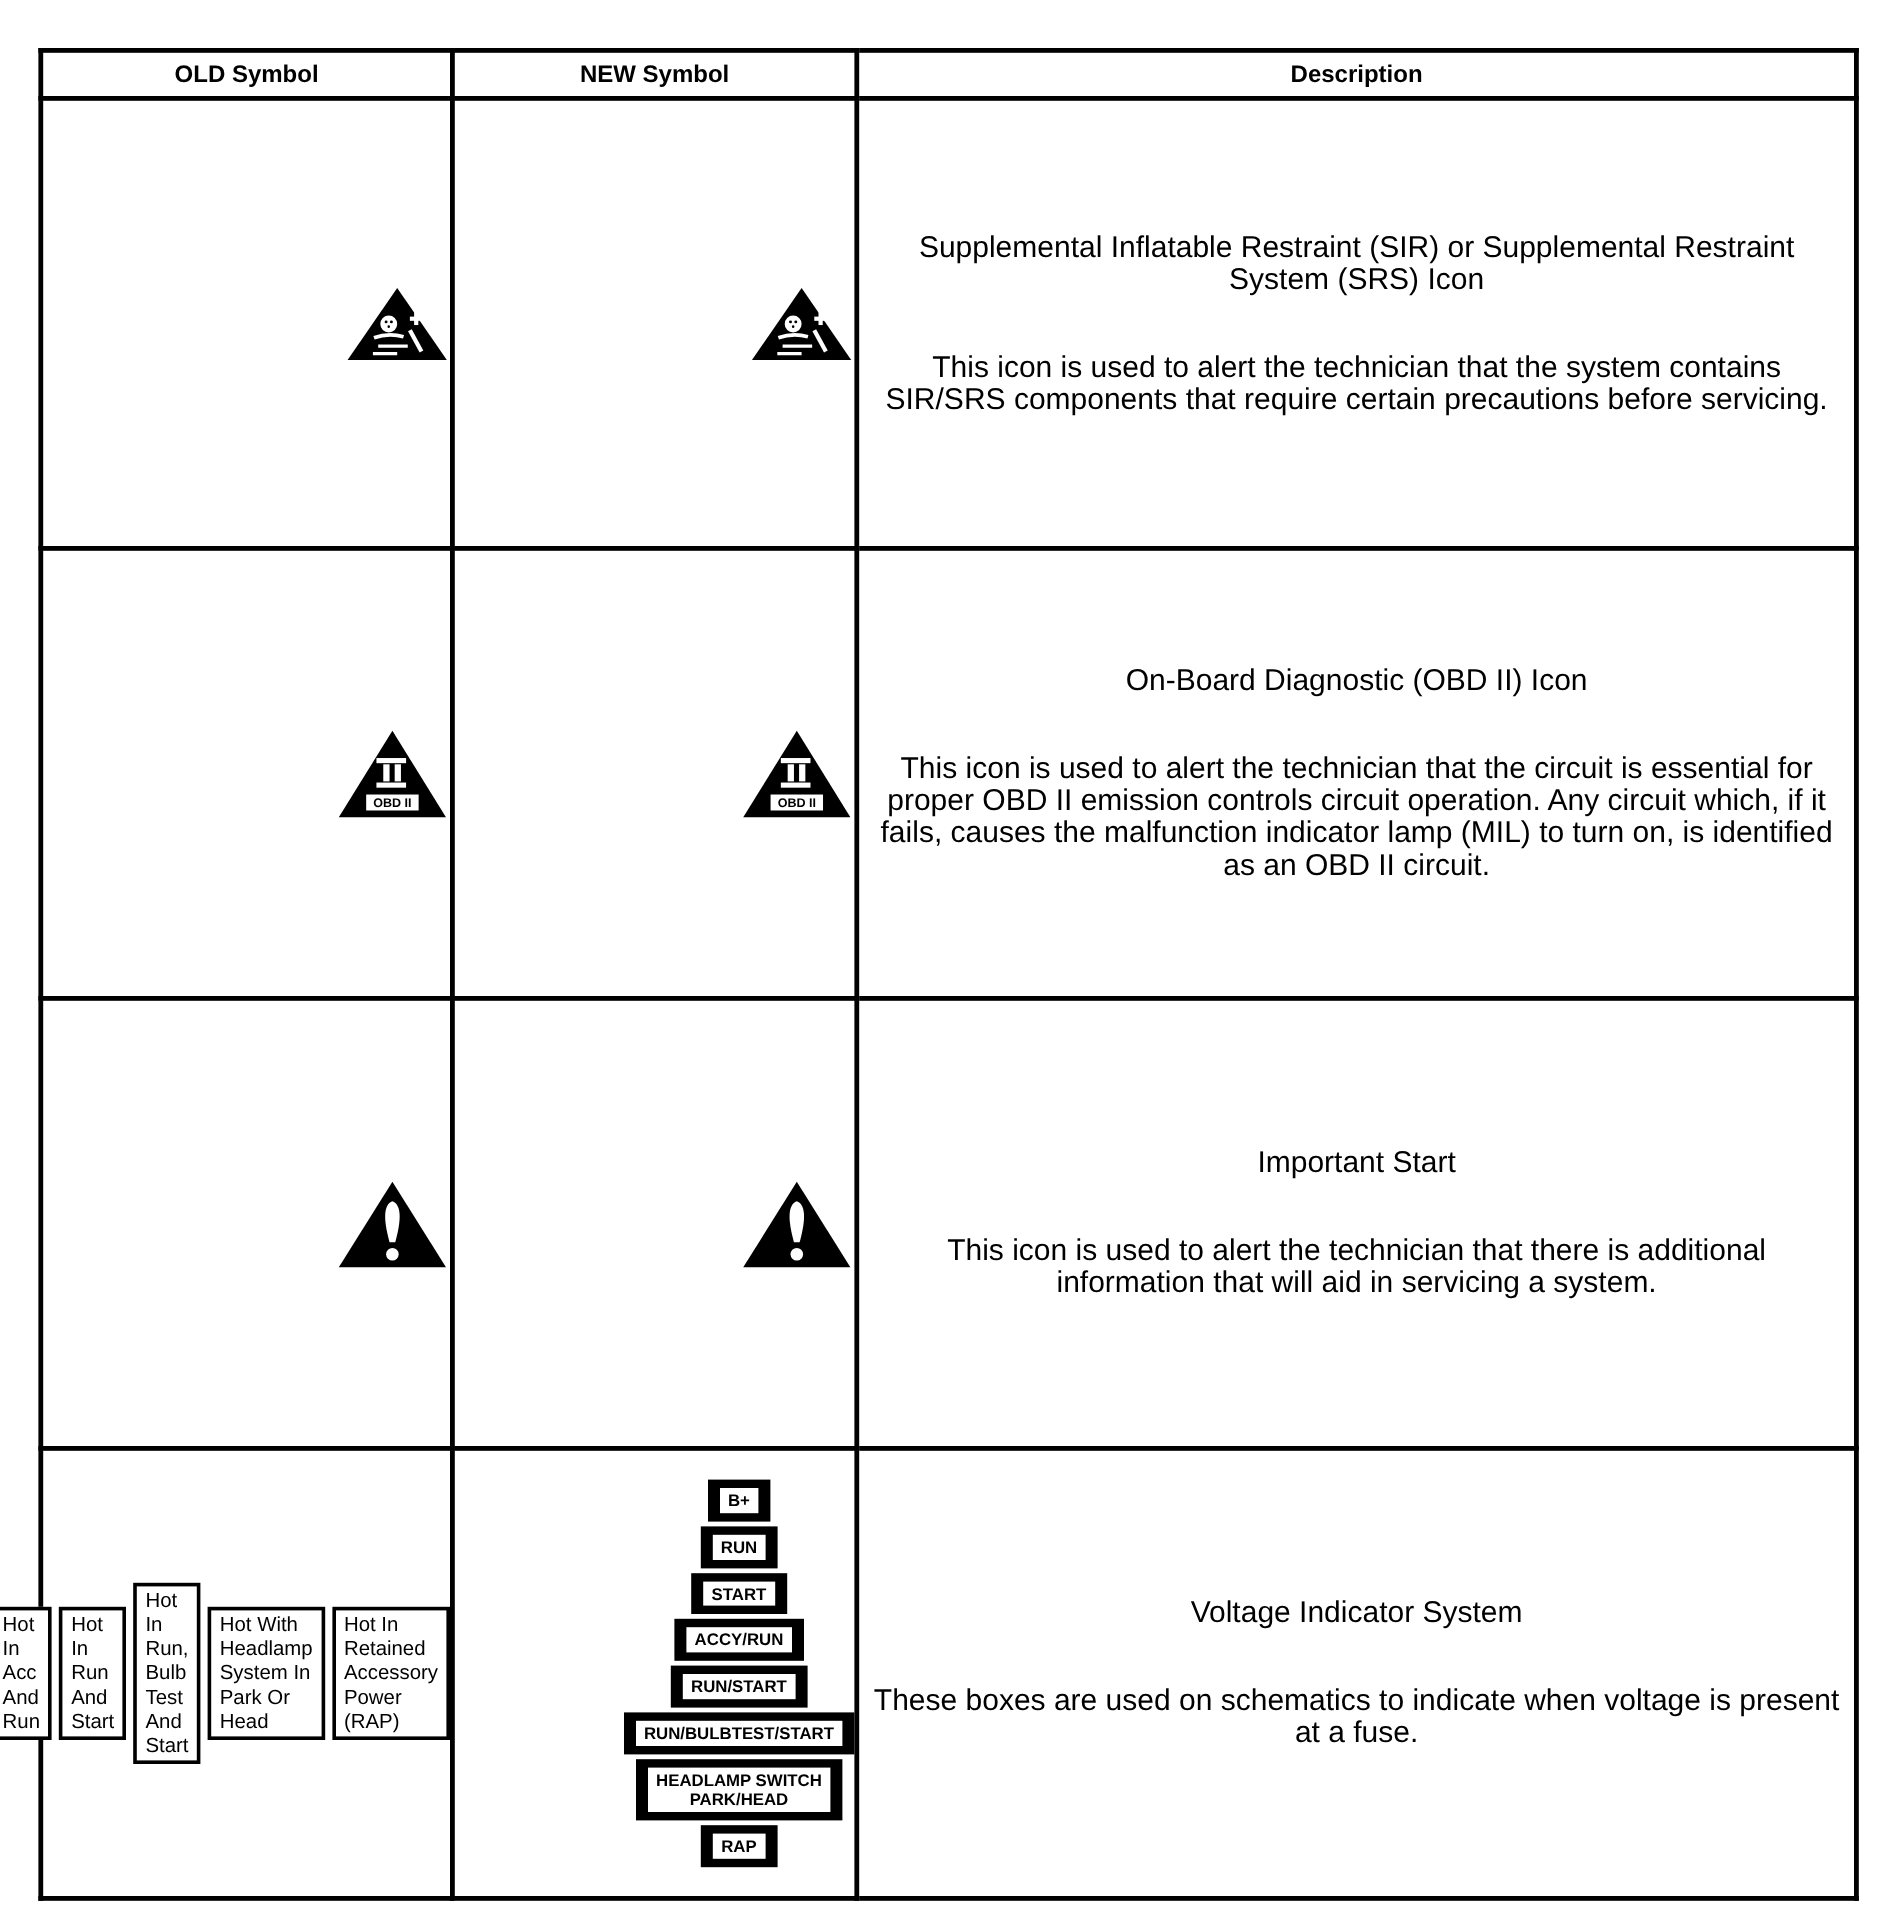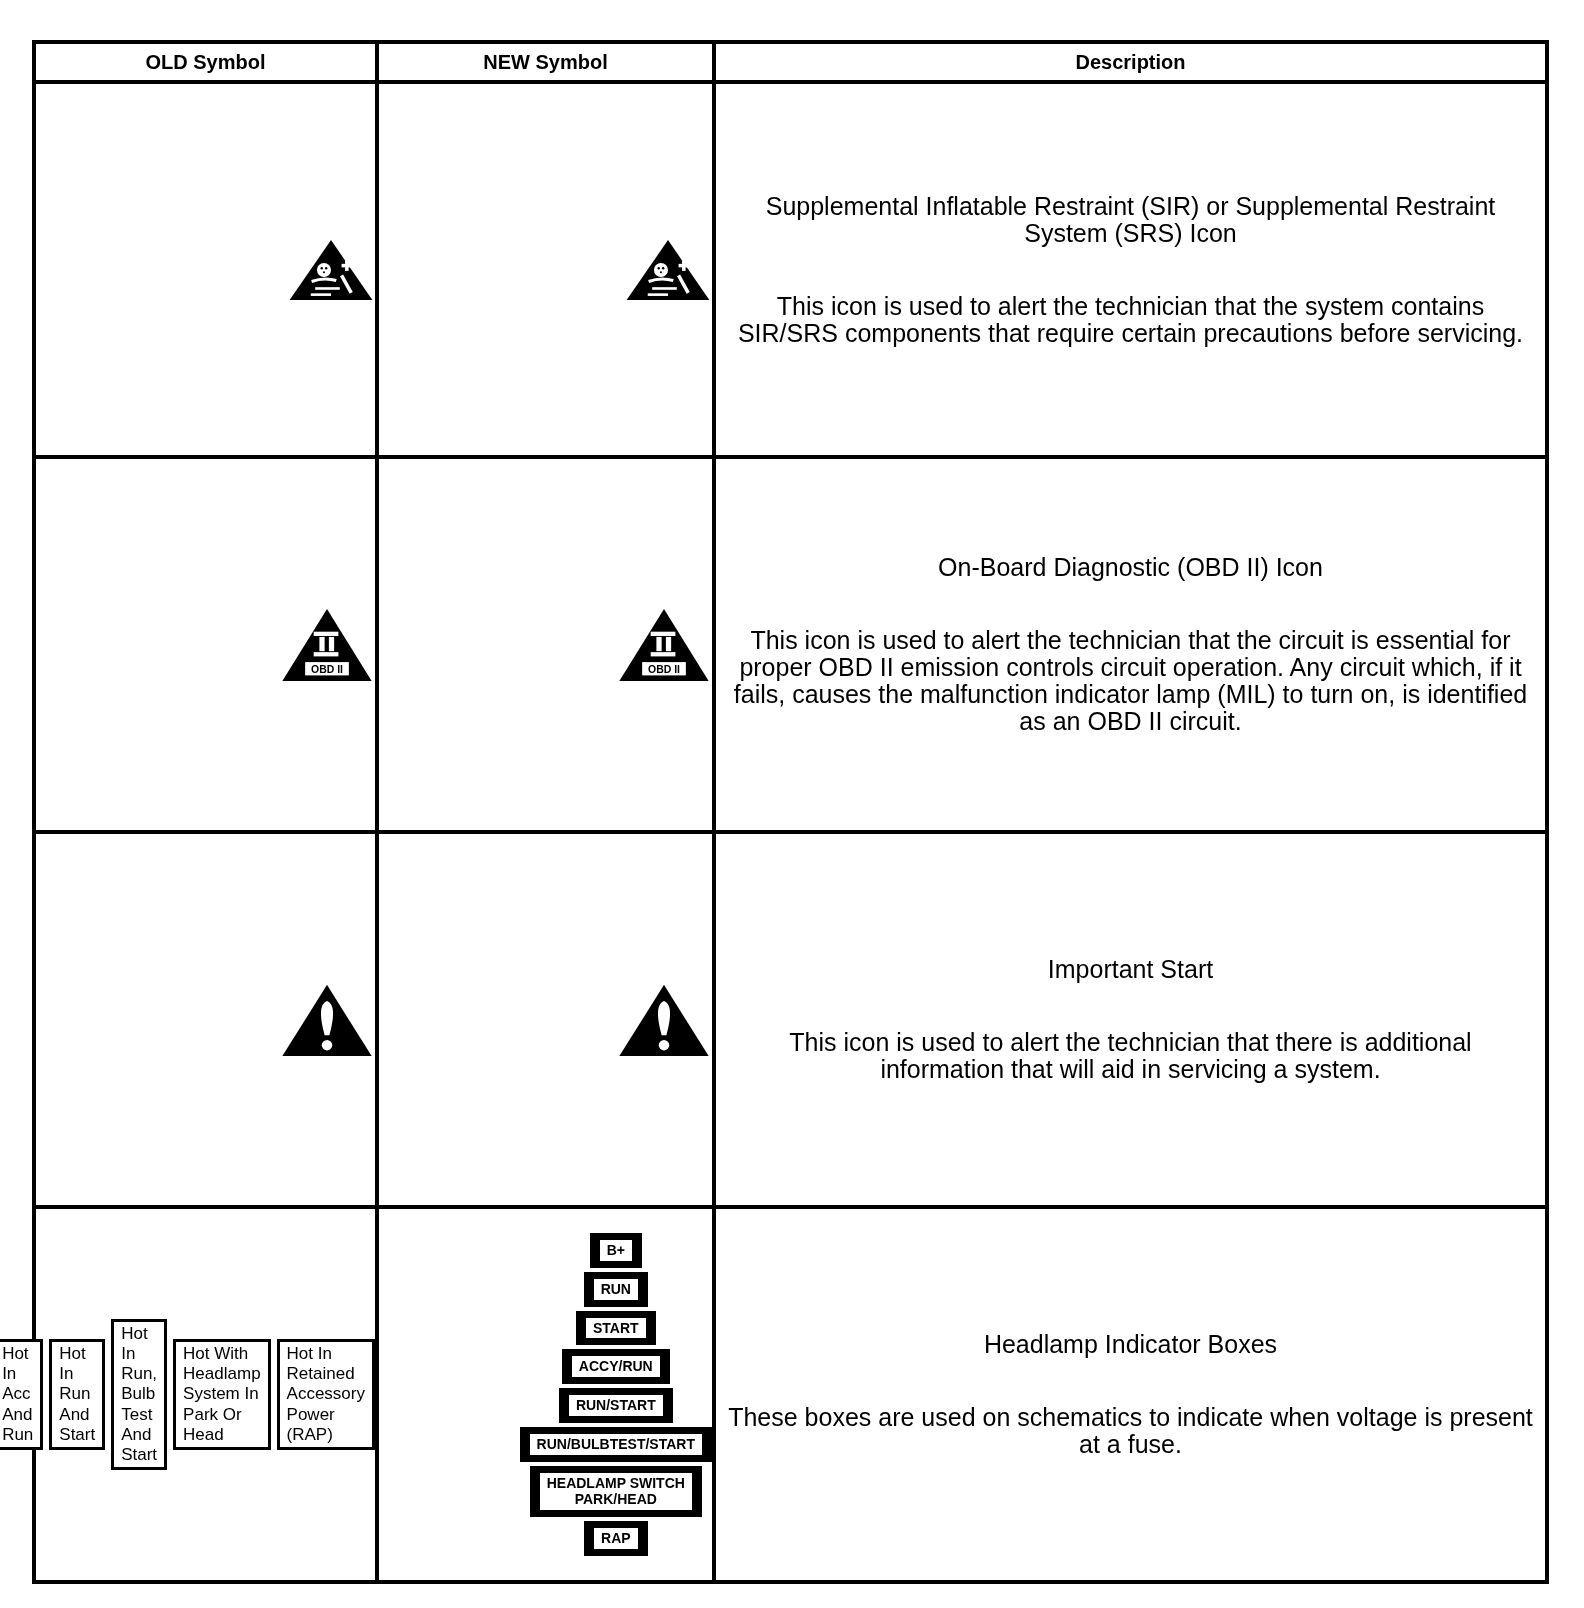--- a/index.html
+++ b/index.html
@@ -262,21 +262,21 @@
 PARK/HEAD</div>
                 </div>
             <div class="nbox">
                   <div class="nbox-inner">RAP</div>
                 </div>
           </div>
         </div>
       </td>
       <td class="desc-cell">
         <div class="desc-wrap">
-          <div class="desc-title">Headlamp Indicator Boxes</div>
+          <div class="desc-title">Voltage Indicator System</div>
           <div class="desc-body">These boxes are used on schematics to indicate when voltage is present at a fuse.</div>
         </div>
       </td>
     </tr>
 
   </tbody>
 </table>
 
 </div>
 

